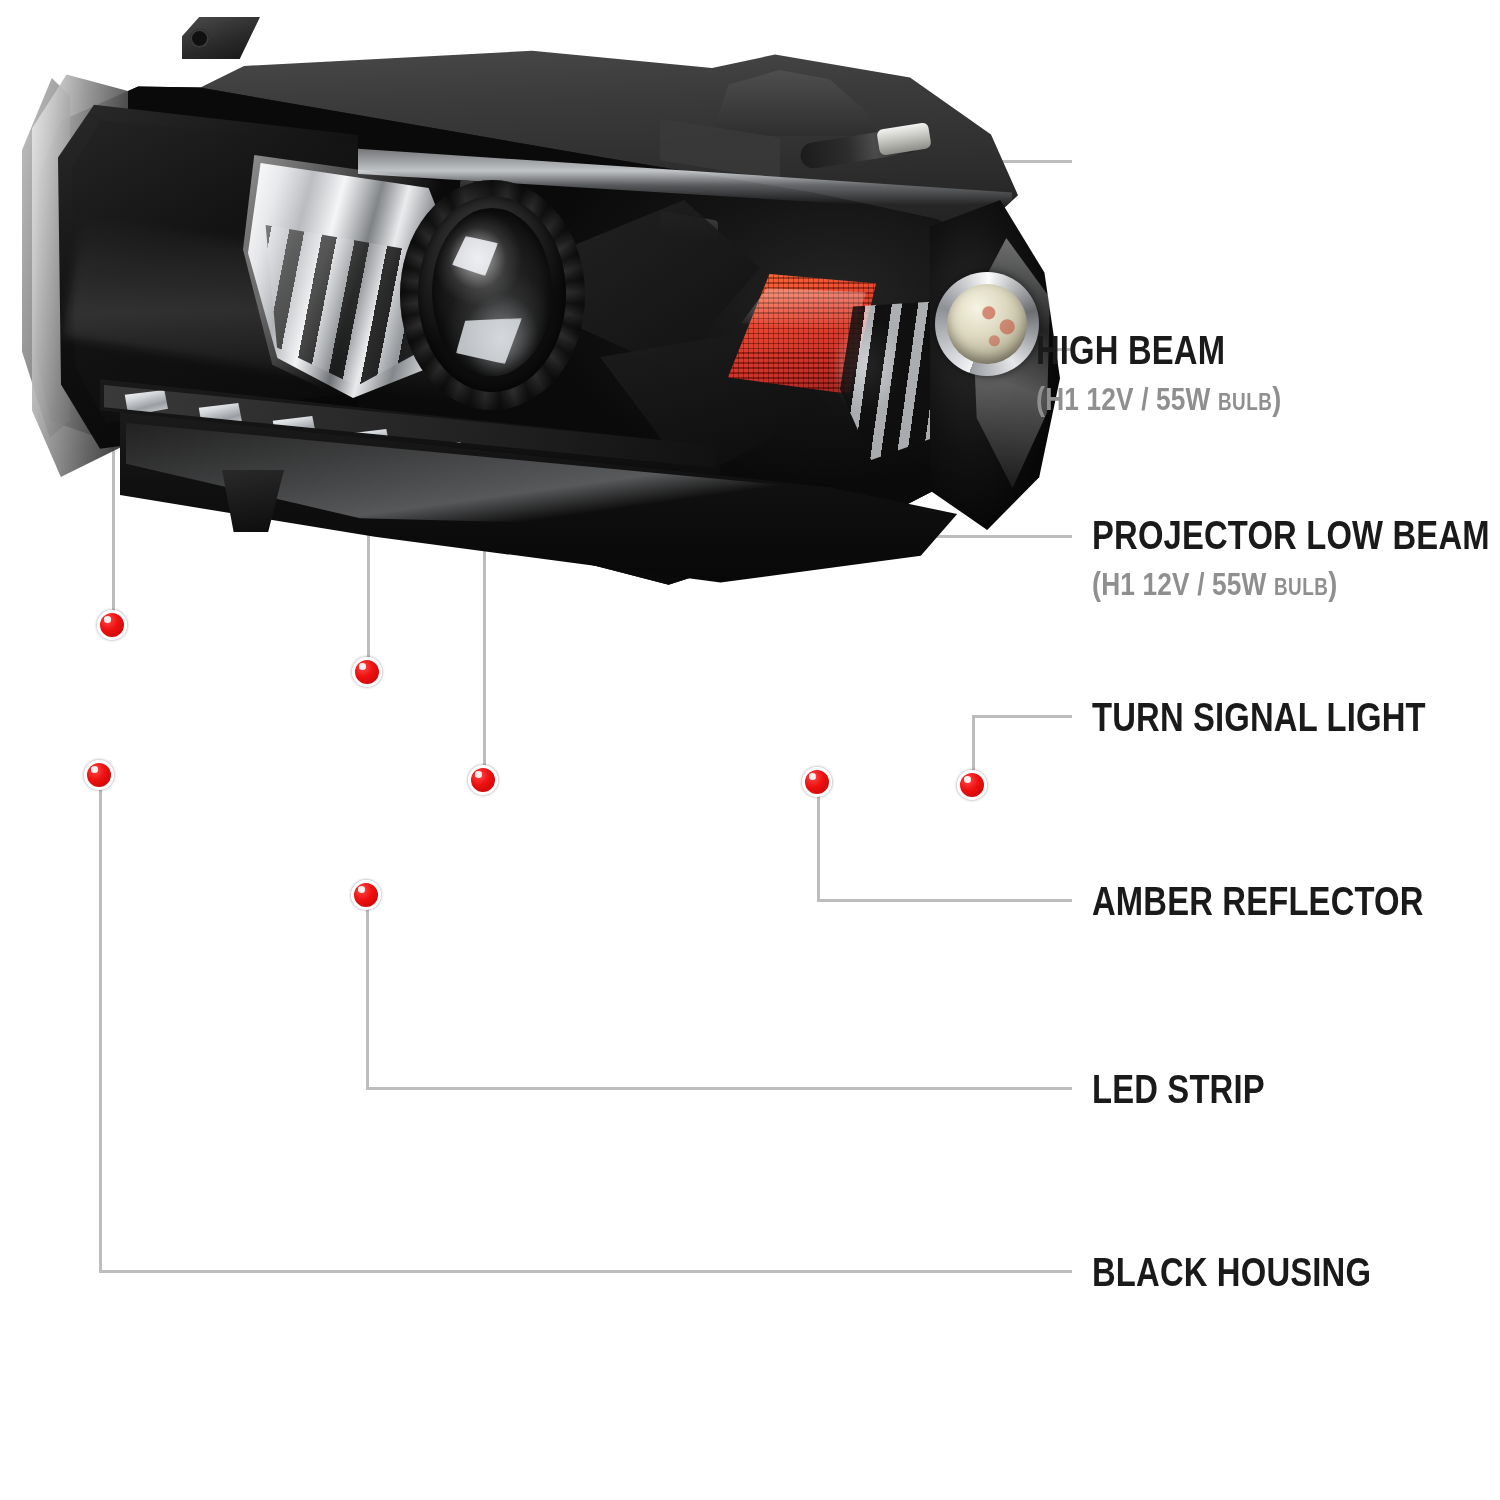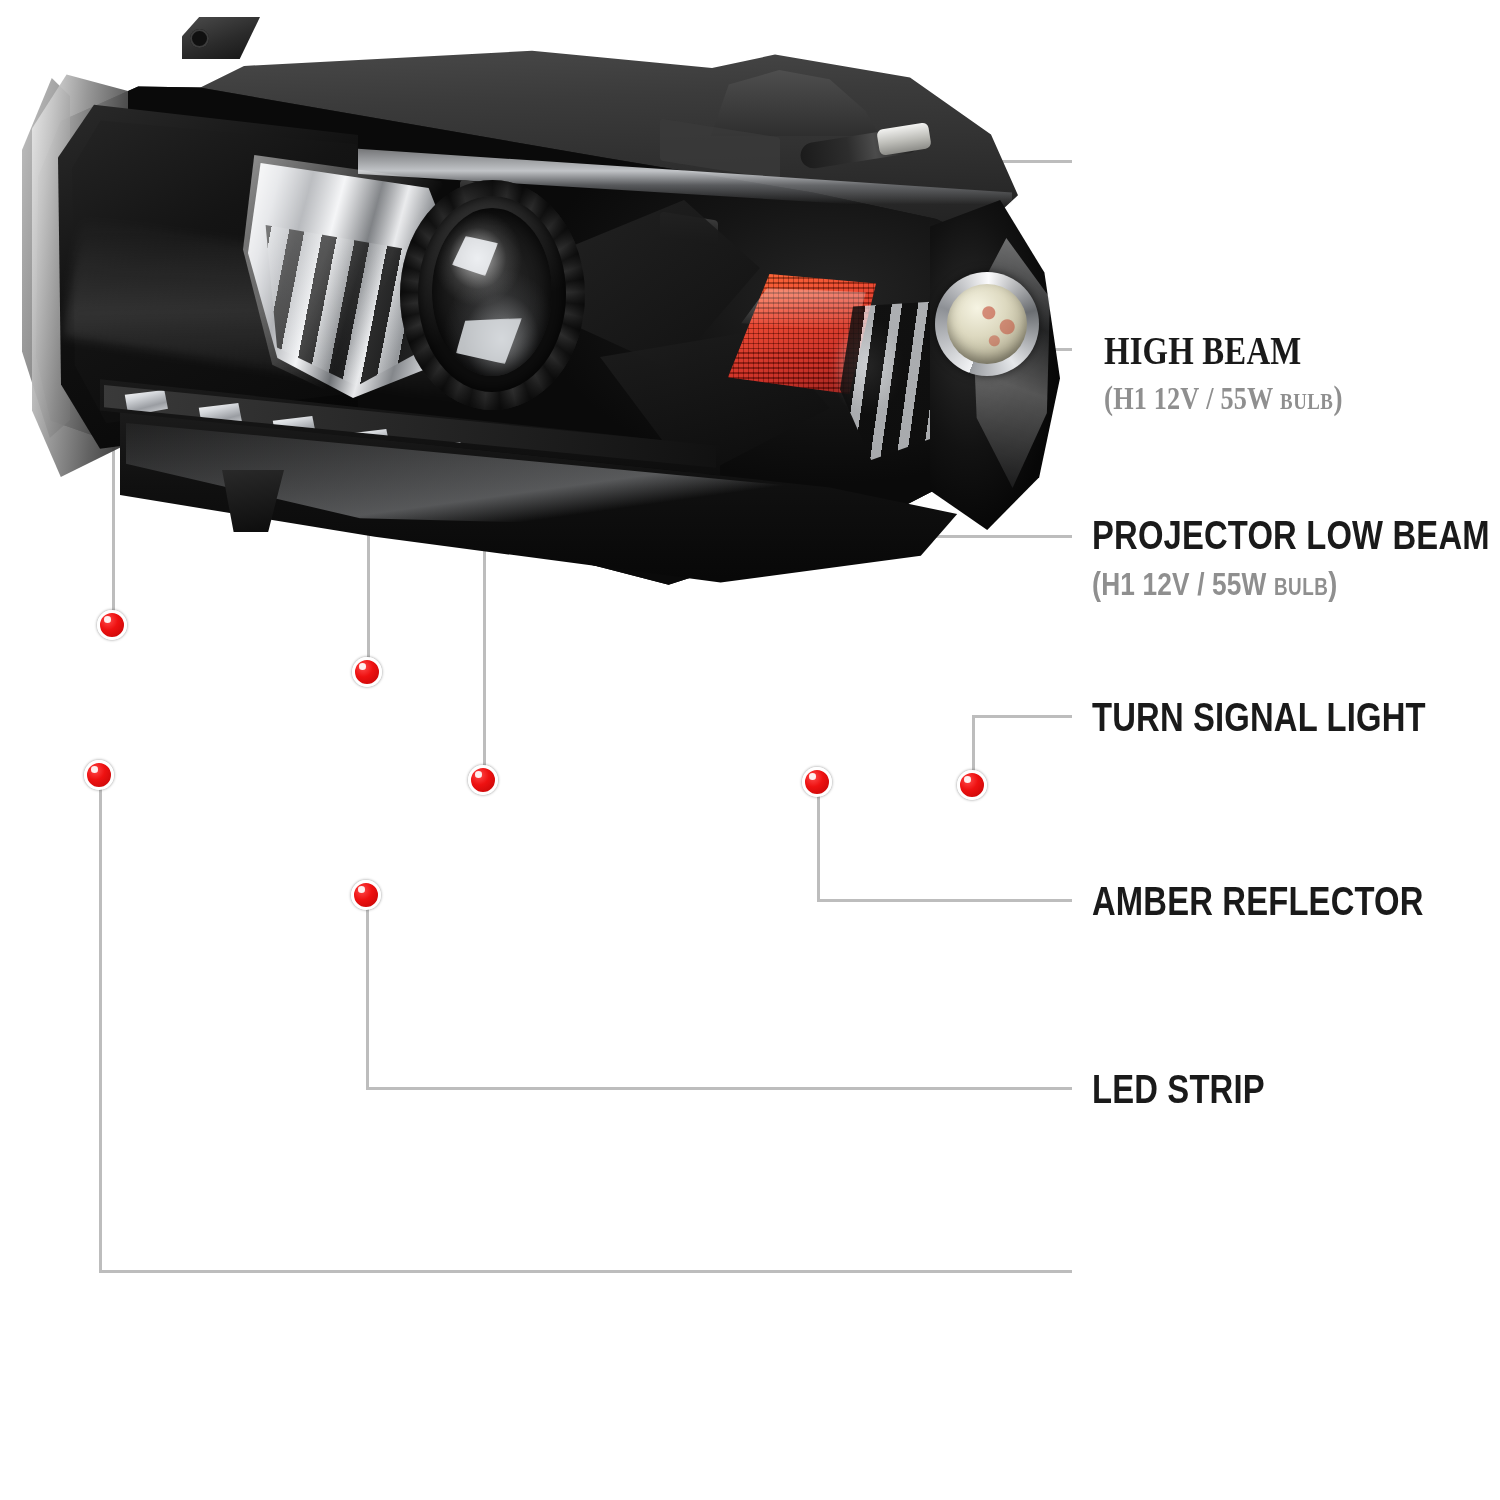--- a/index.html
+++ b/index.html
@@ -436,21 +436,21 @@
 
   <div class="dot" style="left:97px;  top:610px;"></div>
   <div class="dot" style="left:352px; top:657px;"></div>
   <div class="dot" style="left:468px; top:765px;"></div>
   <div class="dot" style="left:957px; top:770px;"></div>
   <div class="dot" style="left:802px; top:767px;"></div>
   <div class="dot" style="left:351px; top:880px;"></div>
   <div class="dot" style="left:84px;  top:760px;"></div>
 
 
-  <div class="label" style="left:1104px; top:330px;font-family:Liberation Serif, serif;">
+  <div class="label" style="left:1036px; top:330px;">
     <div class="ttl">HIGH BEAM</div>
     <div class="sub">
       <span class="paren">(</span><span>H1</span>&nbsp;<span>12V</span>&nbsp;<span>/</span>&nbsp;<span>55W</span>&nbsp;<span class="bulb">BULB</span><span class="paren">)</span>
     </div>
   </div>
 
   <div class="label" style="left:1092px; top:515px;">
     <div class="ttl">PROJECTOR LOW BEAM</div>
     <div class="sub">
       <span class="paren">(</span><span>H1</span>&nbsp;<span>12V</span>&nbsp;<span>/</span>&nbsp;<span>55W</span>&nbsp;<span class="bulb">BULB</span><span class="paren">)</span>
@@ -462,14 +462,17 @@
   </div>
 
   <div class="label" style="left:1092px; top:881px;">
     <div class="ttl">AMBER REFLECTOR</div>
   </div>
 
   <div class="label" style="left:1092px; top:1069px;">
     <div class="ttl">LED STRIP</div>
   </div>
 
+  <div class="label" style="left:1092px; top:1252px;">
+    <div class="ttl">BLACK HOUSING</div>
+  </div>
 
 </div>
 
 </body></html>

